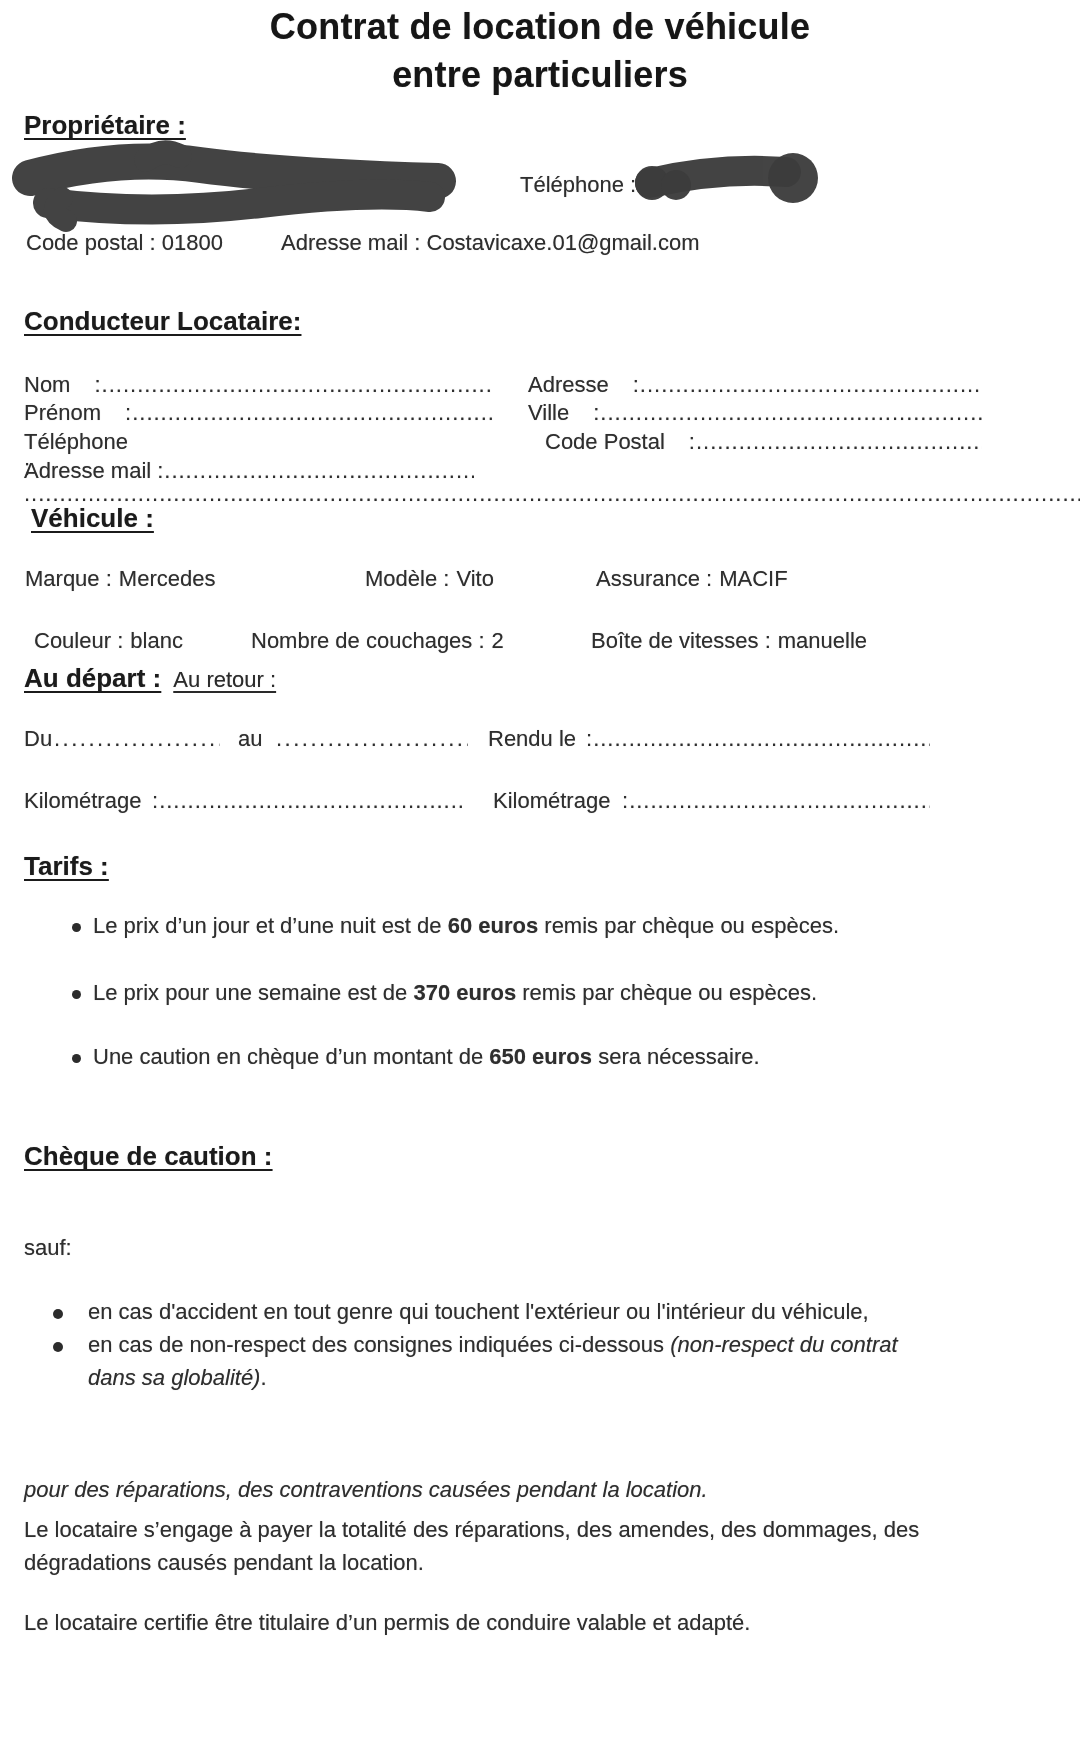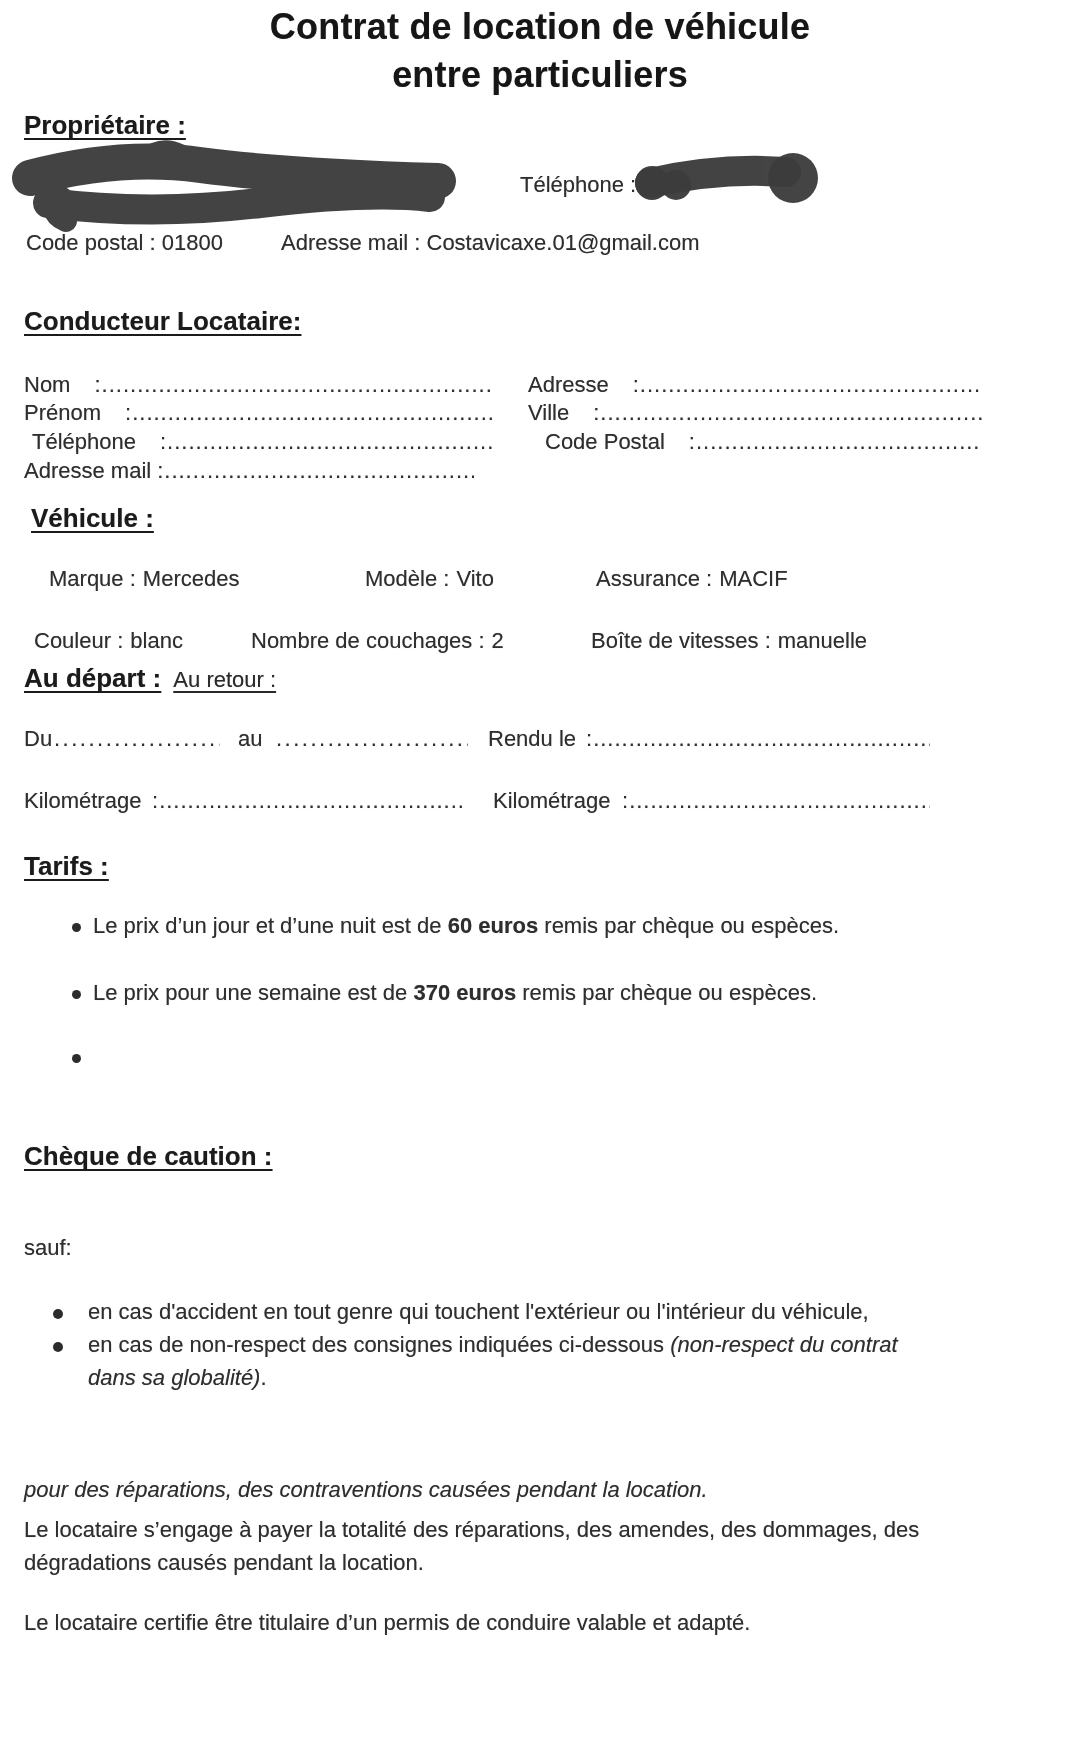--- a/index.html
+++ b/index.html
@@ -66,21 +66,21 @@
   <div class="form-row" style="top:372px;left:24px;width:469px;">
     <span class="flabel">Nom</span>
       <span class="colon">:</span>
       <span class="leader"></span>
   </div>
   <div class="form-row" style="top:400px;left:24px;width:469px;">
     <span class="flabel">Prénom</span>
       <span class="colon">:</span>
       <span class="leader"></span>
   </div>
-  <div class="form-row" style="top:429px;left:32px;width:460px;">
+  <div class="form-row" style="top:429px;left:24px;width:460px;flex-direction:column;">
     <span class="flabel">Téléphone</span>
       <span class="colon">:</span>
       <span class="leader"></span>
   </div>
   <div class="form-row" style="top:458px;left:24px;width:450px;">
     <span class="flabel" style="margin-right:6px;">Adresse mail</span>
       <span class="colon">:</span>
       <span class="leader"></span>
   </div>
 
@@ -95,21 +95,21 @@
       <span class="leader"></span>
   </div>
   <div class="form-row" style="top:429px;left:545px;width:437px;">
     <span class="flabel">Code  Postal</span>
       <span class="colon">:</span>
       <span class="leader"></span>
   </div>
 
   <div class="abs hdg" style="top:503px;left:24px;margin-left:7px;">Véhicule :</div>
 
-  <div class="abs" style="top:566px;left:25px;margin-left:24px;">
+  <div class="abs" style="top:566px;left:25px;">
     <span class="vlabel">Marque :</span><span>Mercedes</span>
   </div>
   <div class="abs" style="top:566px;left:365px;">
     <span class="vlabel">Modèle :</span><span>Vito</span>
   </div>
   <div class="abs" style="top:566px;left:596px;">
     <span class="vlabel">Assurance :</span><span>MACIF</span>
   </div>
 
   <div class="abs" style="top:628px;left:34px;">
@@ -154,20 +154,23 @@
   <div class="abs" style="top:913px;left:93px;">
     <span>Le prix d’un jour et d’une nuit est de </span><span class="b">60 euros</span><span> remis par chèque ou espèces.</span>
   </div>
 
   <span class="bdot" style="top:990px;left:72px;width:9px;height:9px;"></span>
   <div class="abs" style="top:980px;left:93px;">
     <span>Le prix pour une semaine est de </span><span class="b">370 euros</span><span> remis par chèque ou espèces.</span>
   </div>
 
   <span class="bdot" style="top:1054px;left:72px;width:9px;height:9px;"></span>
+  <div class="abs" style="top:1044px;left:93px;">
+    <span>Une caution en chèque d’un montant de </span><span class="b">650 euros</span><span> sera nécessaire.</span>
+  </div>
 
   <div class="abs hdg" style="top:1141px;left:24px;">Chèque de caution :</div>
   <div class="abs" style="top:1235px;left:24px;">sauf:</div>
 
   <span class="bdot" style="top:1309px;left:53px;width:10px;height:10px;"></span>
   <div class="abs" style="top:1299px;left:88px;">en cas d'accident en tout genre qui touchent l'extérieur ou l'intérieur du véhicule,</div>
 
   <span class="bdot" style="top:1342px;left:53px;width:10px;height:10px;"></span>
   <div class="abs" style="top:1332px;left:88px;">
     <span>en cas de non-respect des consignes indiquées ci-dessous </span><span class="i">(non-respect du contrat</span>

